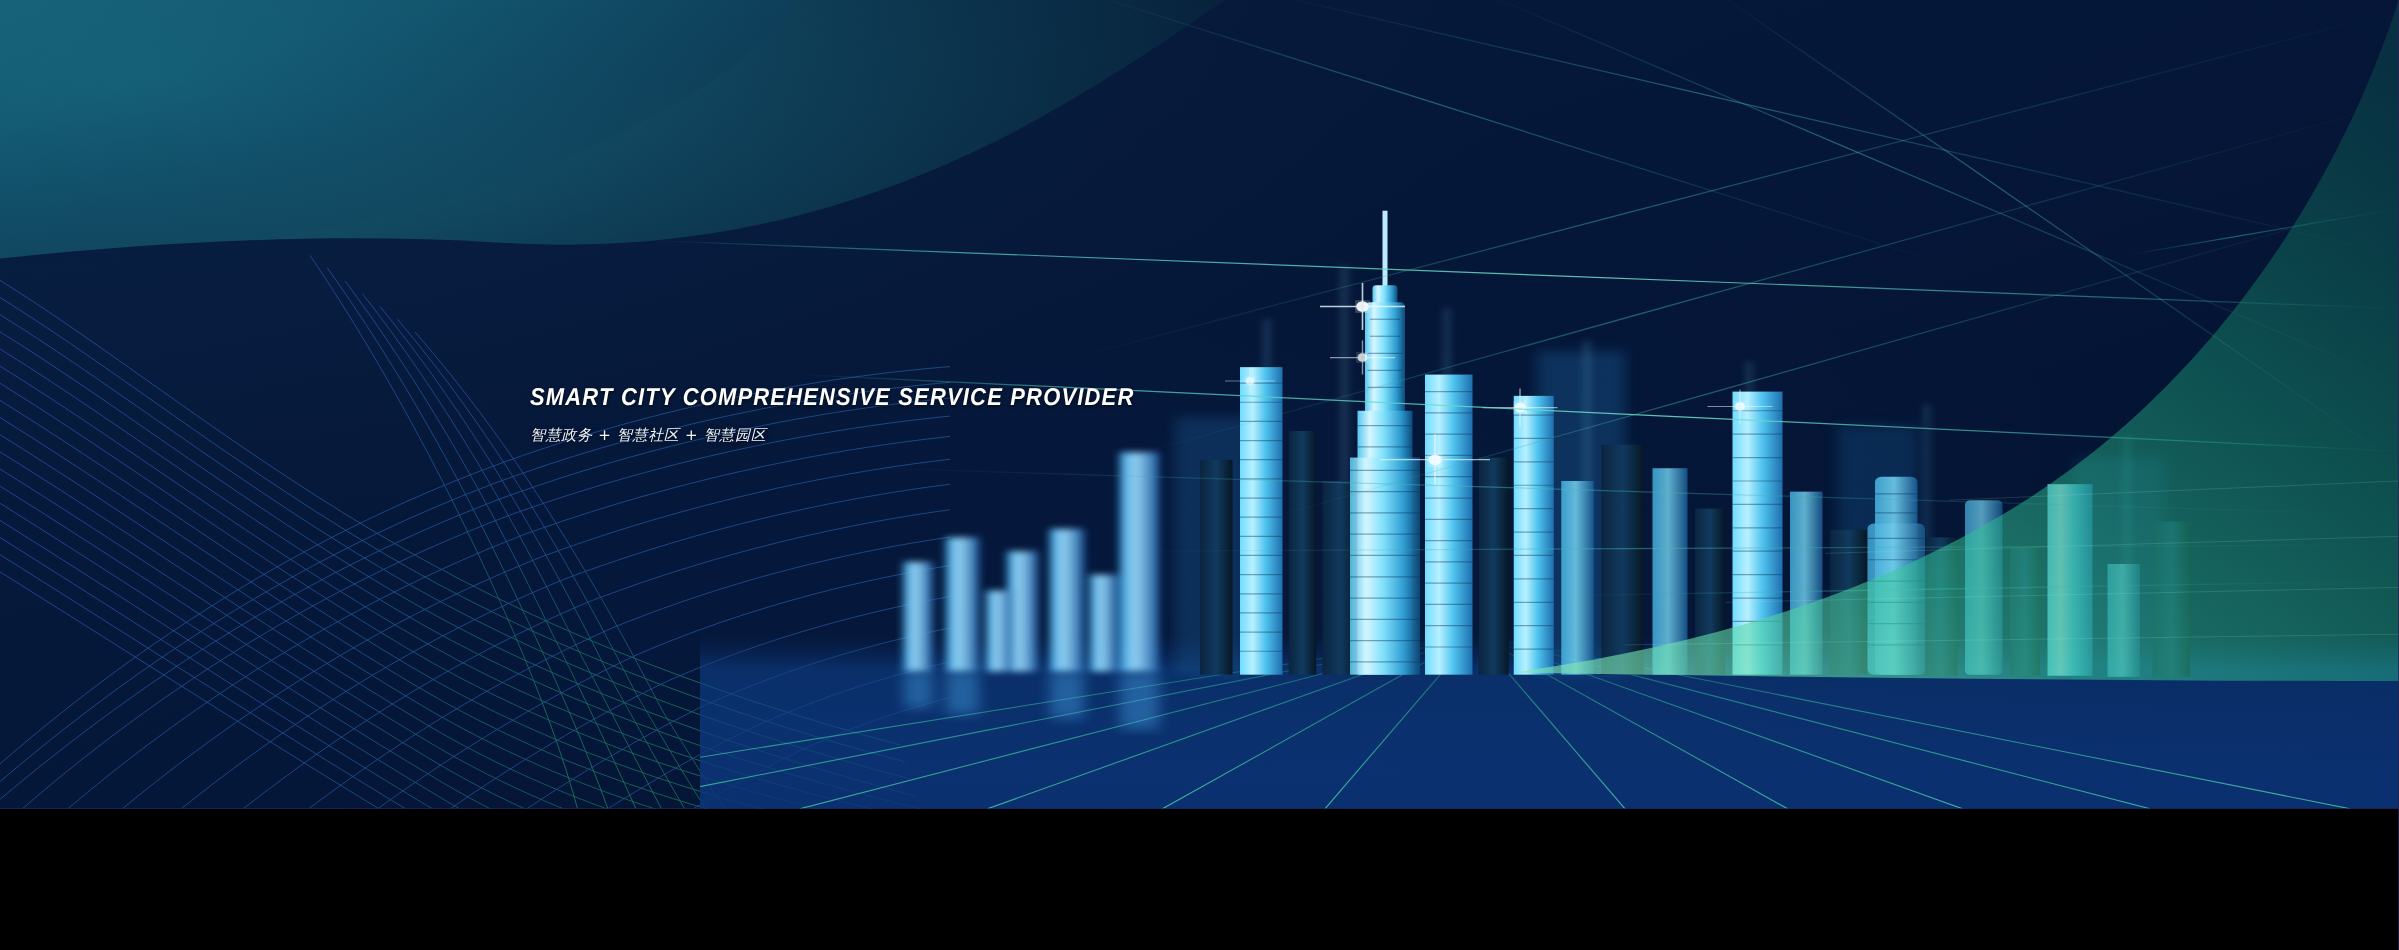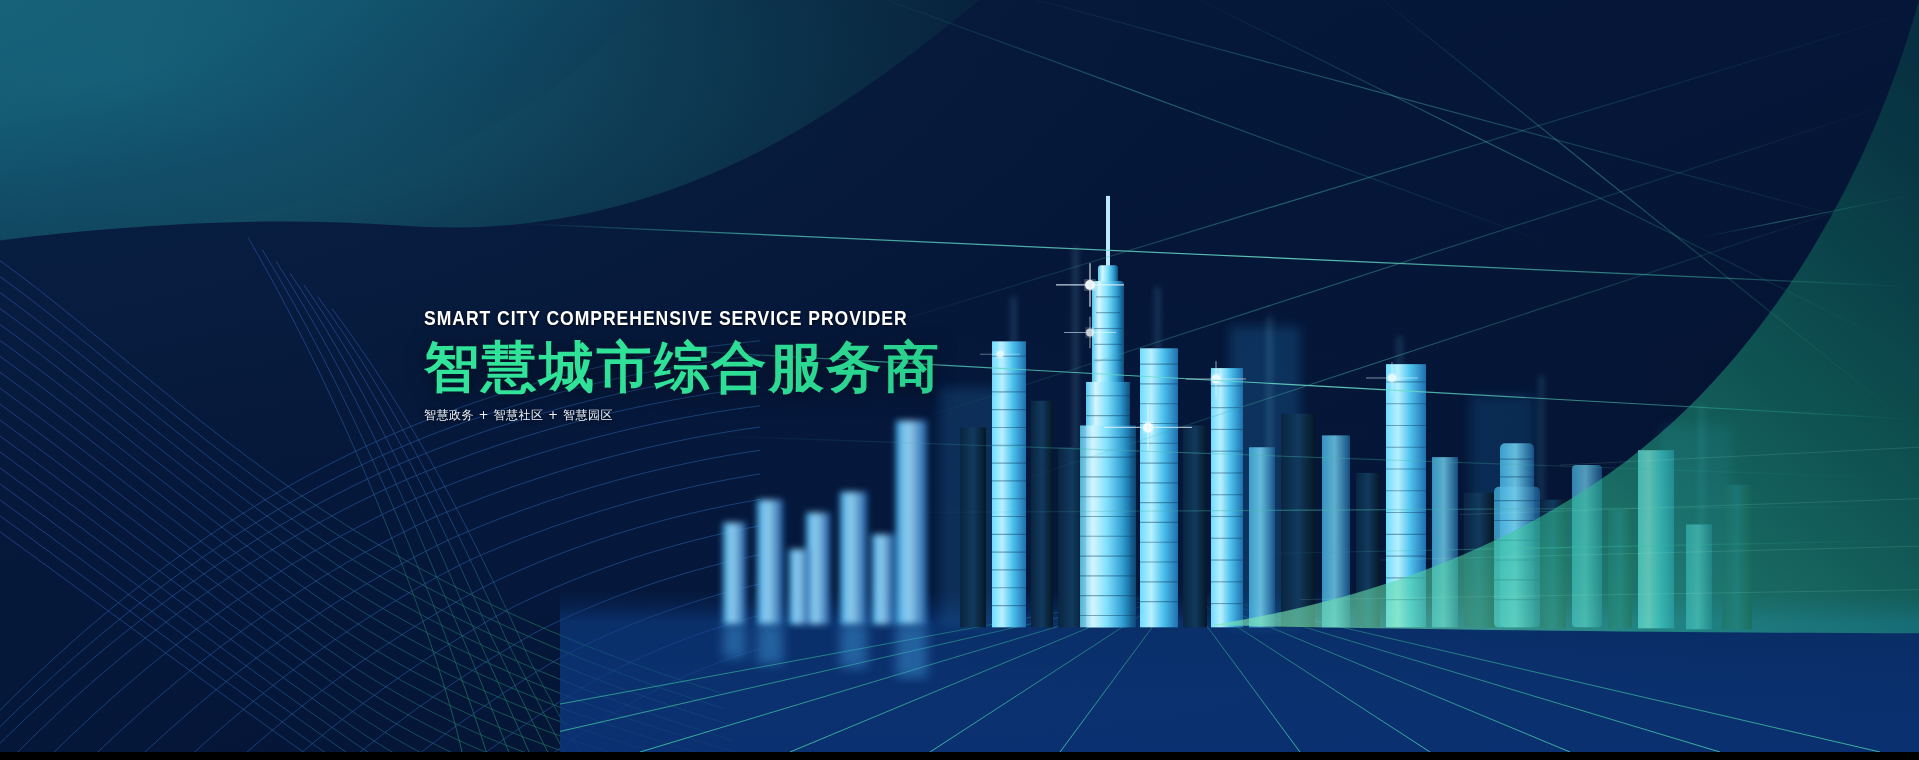--- a/index.html
+++ b/index.html
@@ -2,24 +2,25 @@
 <html lang="zh"><head>
 <meta charset="utf-8">
 <title>Smart City Banner</title>
 <style>
   html,body{margin:0;padding:0;background:#000;}
   *{box-sizing:border-box;}
 
   #banner{
     position:relative;
     width:1919px;
-    height:752px;
+    height:647px;
     overflow:hidden;
     background:#8b5cf6;
     font-family:"Liberation Sans","DejaVu Sans",sans-serif;
+    font-style:italic;
   }
 
   .layer{position:absolute;inset:0;}
   .layer svg{display:block;width:100%;height:100%;}
 
   
   #text-block{
     position:absolute;
     left:424px;
     top:309px;
@@ -524,17 +525,16 @@
         <path d="M1560,470 L1919,452"></path>
         <path d="M1460,520 L1919,504"></path>
         <path d="M1380,566 L1919,552"></path>
         <path d="M1300,606 L1919,596"></path>
       </g>
     </svg>
   </div>
 
   <div id="text-block">
     <div id="eng-tagline">SMART CITY COMPREHENSIVE SERVICE PROVIDER</div>
-    <h1 id="main-headline">智慧城市综合服务商</h1>
     <div id="sub-headline">智慧政务 + 智慧社区 + 智慧园区</div>
   </div>
 
 </div>
 
 </body></html>

